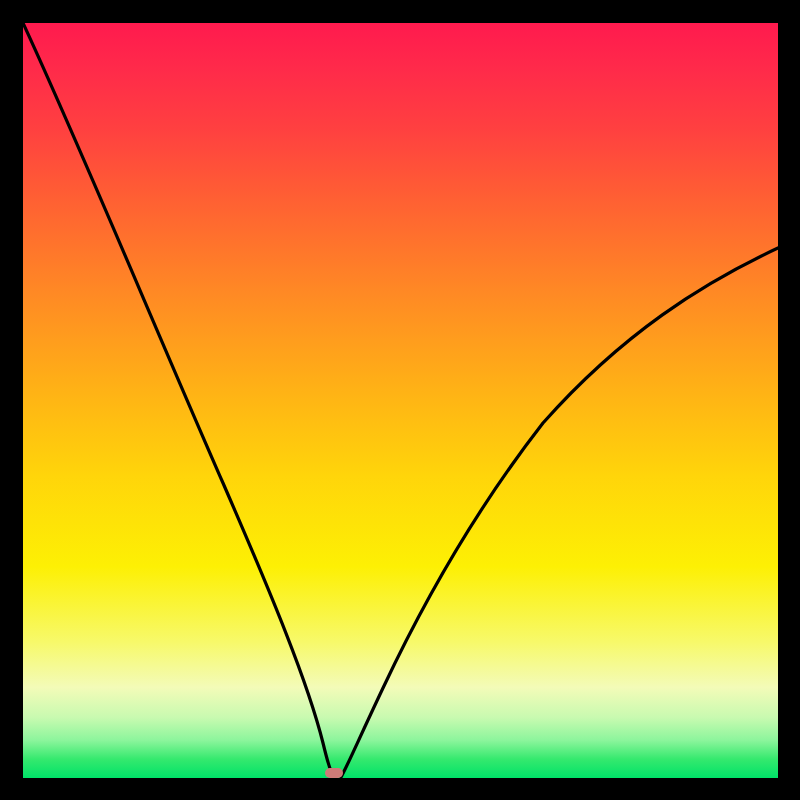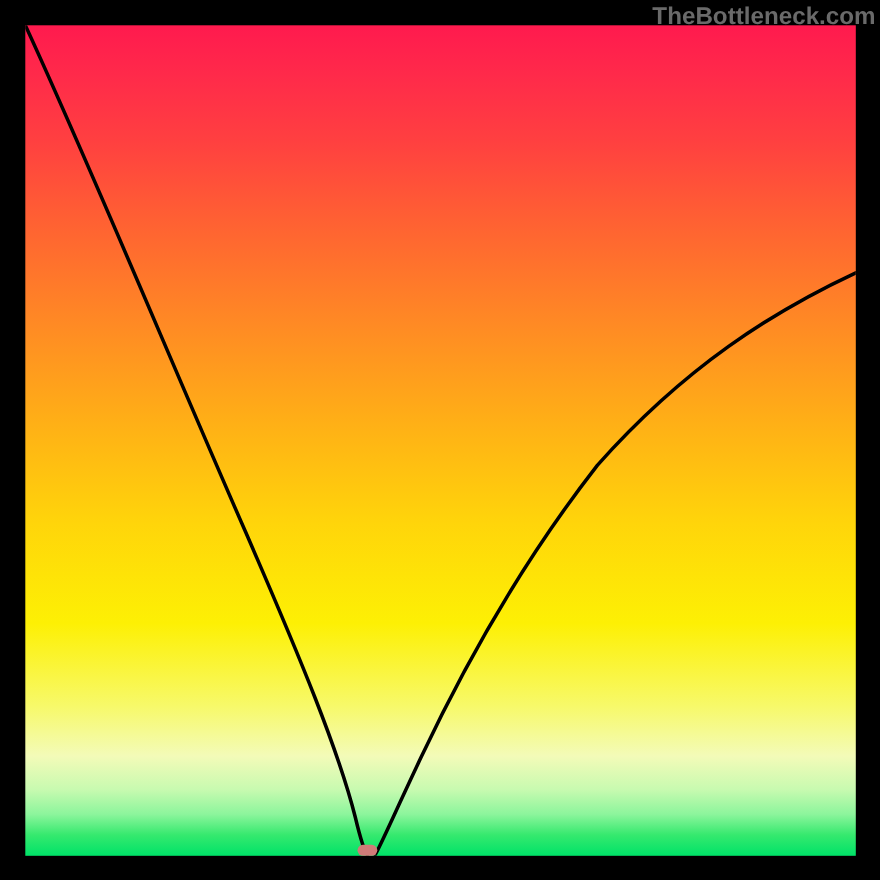--- a/index.html
+++ b/index.html
@@ -69,14 +69,13 @@
            C 306 745, 309 752, 311 754" fill="none" stroke="#000" stroke-width="3.2" stroke-linecap="round"></path>
       <path d="M 318 754
            C 322 748, 334 720, 360 665
            C 400 580, 450 490, 520 400
            C 600 310, 680 260, 755 225" fill="none" stroke="#000" stroke-width="3.2" stroke-linecap="round"></path>
     </svg>
 
     <div class="marker" style="left:302px; top:745px;"></div>
   </div>
 
-  <div class="wm">TheBottleneck.com</div>
 </div>
 
 </body></html>

